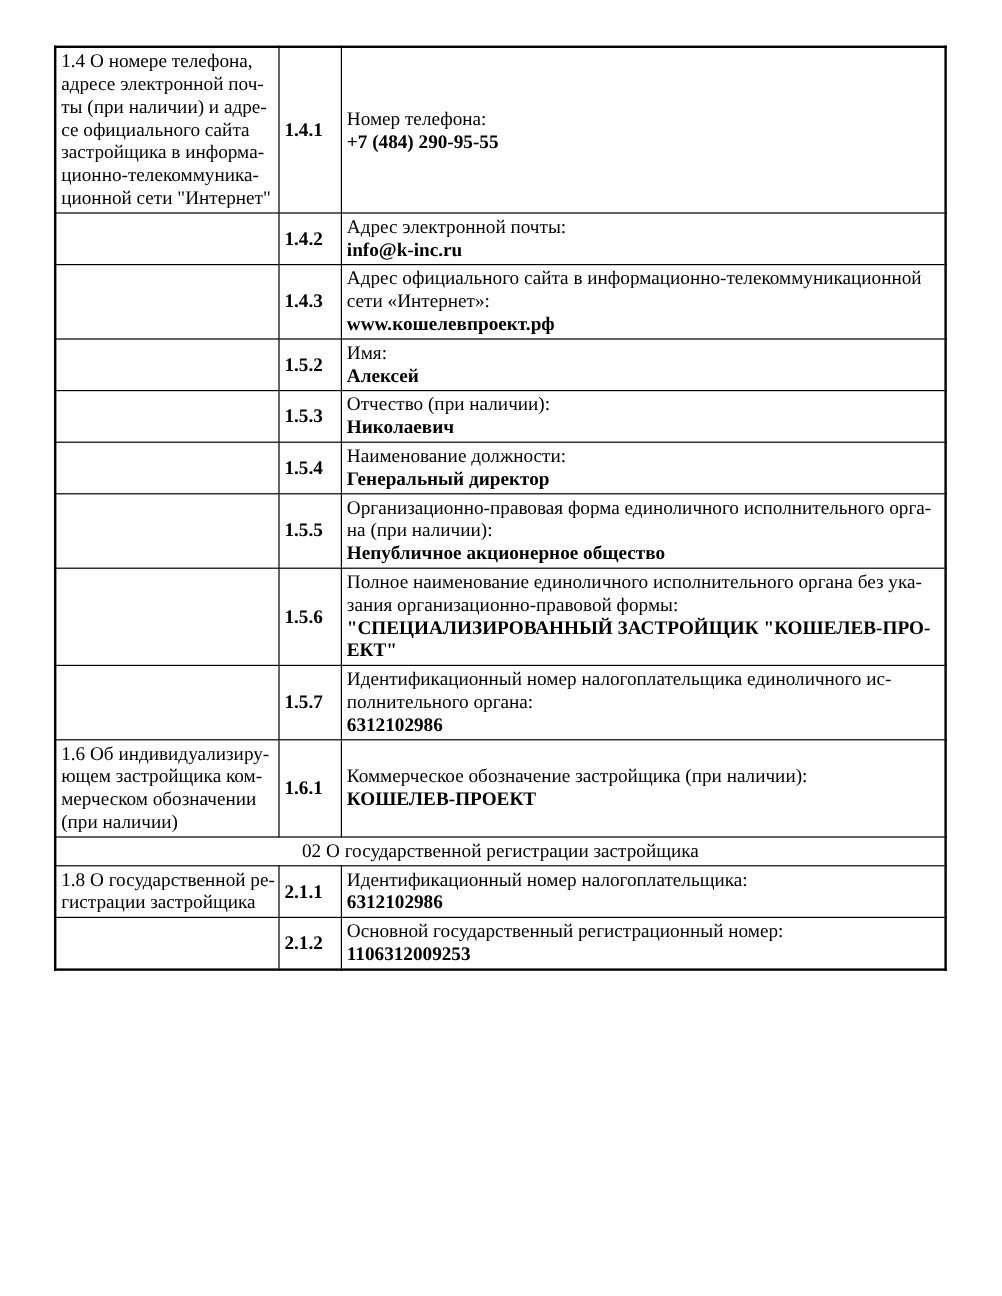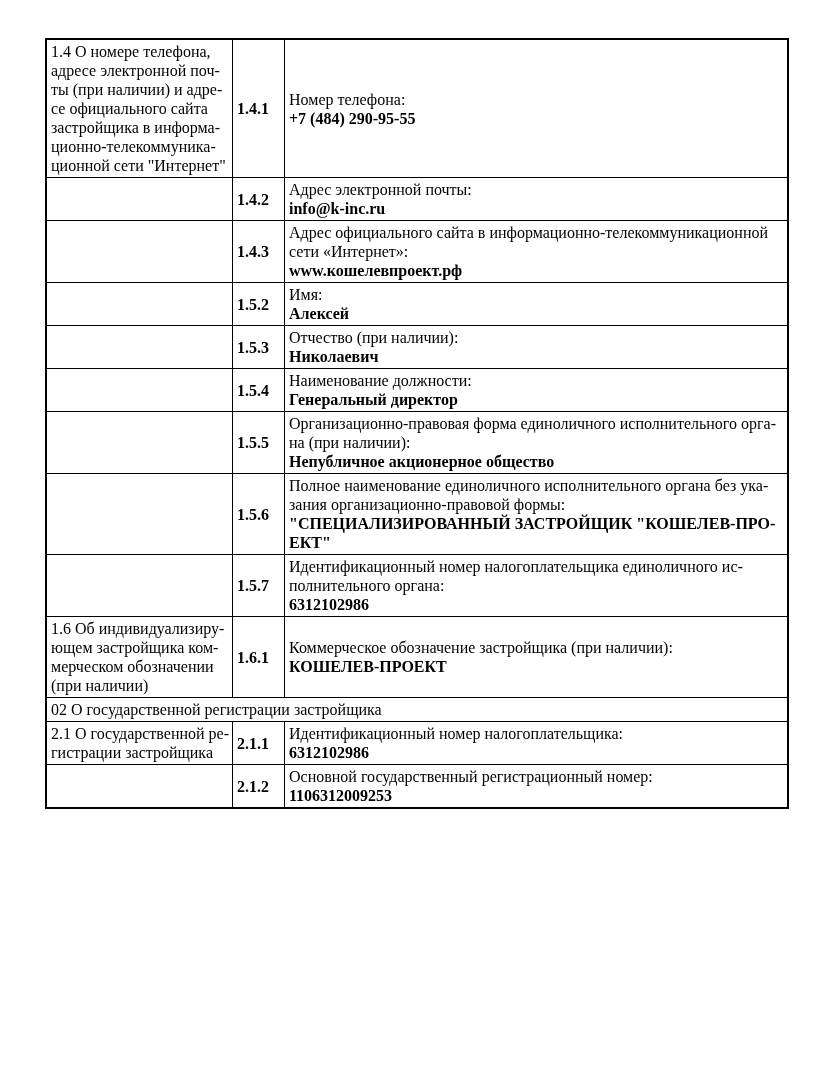--- a/index.html
+++ b/index.html
@@ -54,20 +54,21 @@
     white-space: pre-line;
   }
   .field-value {
     display: block;
     font-weight: bold;
     white-space: pre-line;
   }
   td.cell-section {
     padding: 2px 4px;
     vertical-align: middle;
+    text-align: center;
   }
 </style>
 </head>
 <body>
 
 <div class="page">
   <table class="decl-table">
     <tbody>
         <tr>
           <td class="cell-group">1.4 О номере телефона,
@@ -160,21 +161,21 @@
           <td class="cell-code">1.6.1</td>
           <td class="cell-content">
             <span class="field-label">Коммерческое обозначение застройщика (при наличии):</span>
             <span class="field-value">КОШЕЛЕВ-ПРОЕКТ</span>
           </td>
         </tr>
         <tr>
           <td class="cell-section" colspan="3">02 О государственной регистрации застройщика</td>
         </tr>
         <tr>
-          <td class="cell-group">2.1 О государственной ре-
+          <td class="cell-group">1.8 О государственной ре-
 гистрации застройщика</td>
           <td class="cell-code">2.1.1</td>
           <td class="cell-content">
             <span class="field-label">Идентификационный номер налогоплательщика:</span>
             <span class="field-value">6312102986</span>
           </td>
         </tr>
         <tr>
           <td class="cell-group"></td>
           <td class="cell-code">2.1.2</td>

